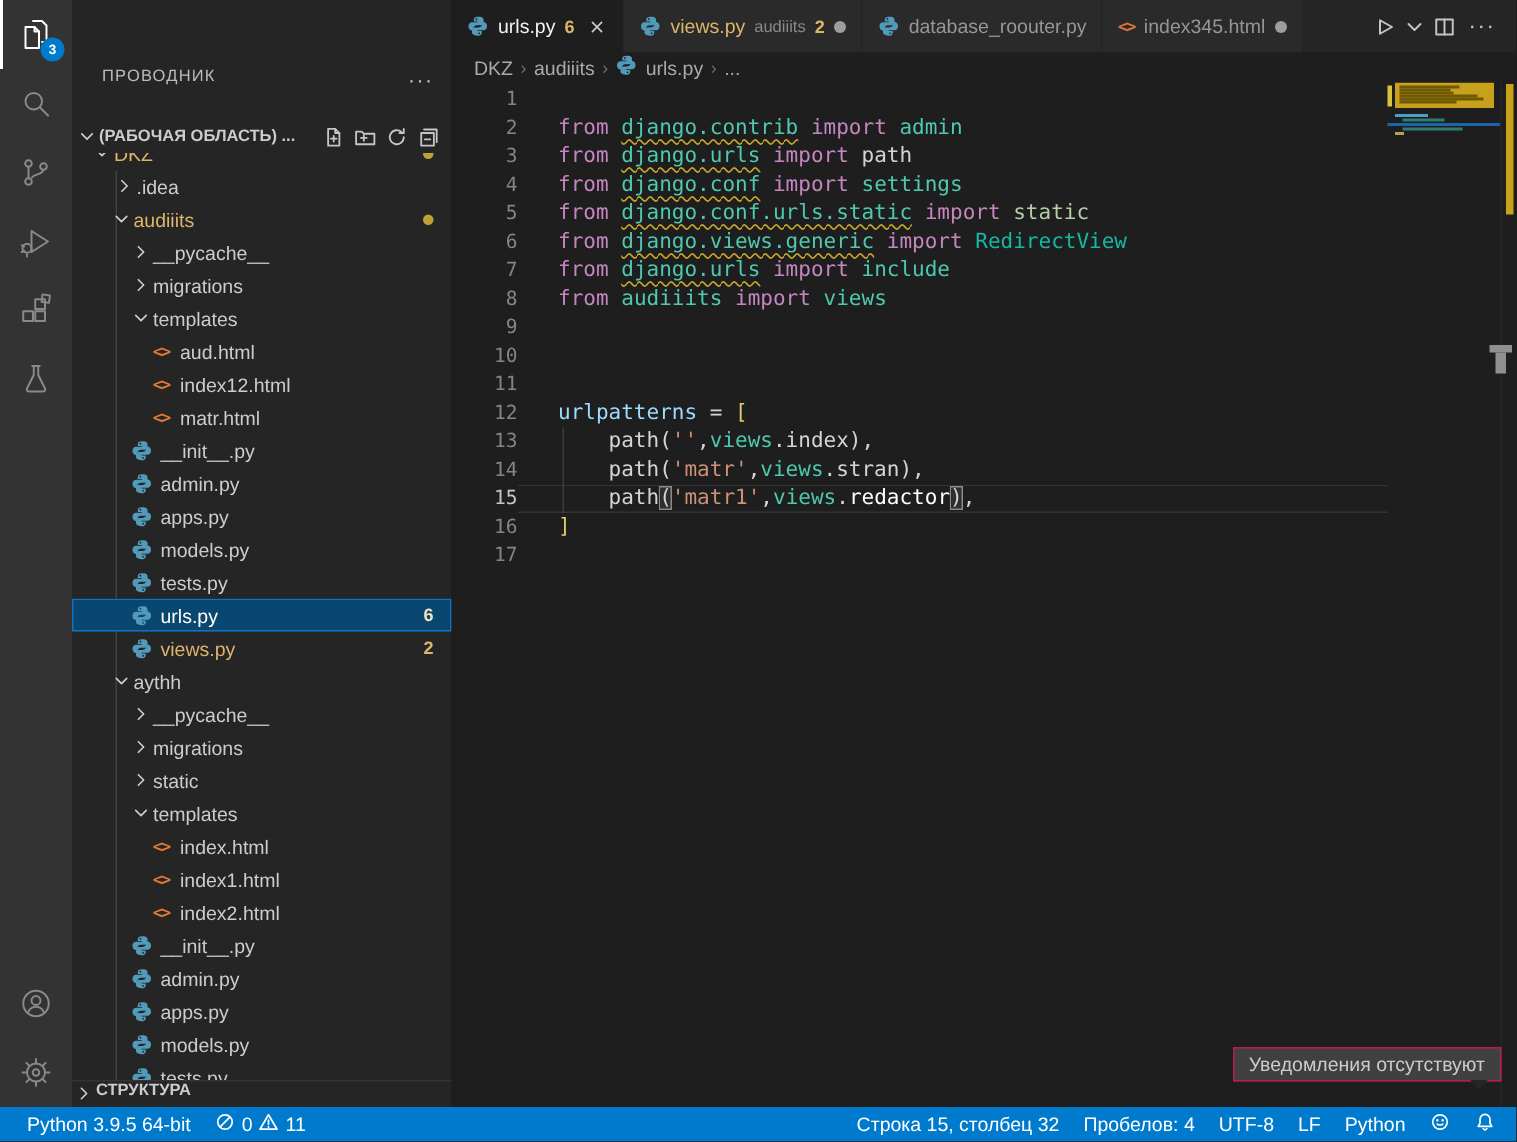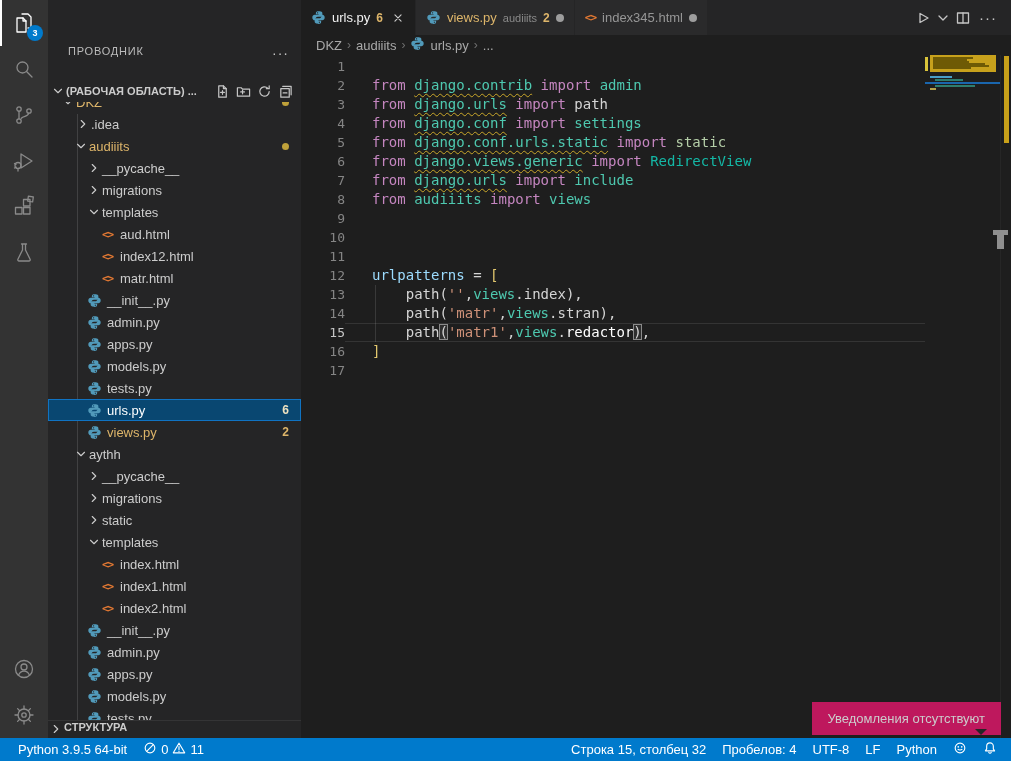--- a/index.html
+++ b/index.html
@@ -97,21 +97,21 @@
   .sbT-v{position:absolute;left:696px;top:180px;width:7px;height:14px;background:#8f8f8f;}
 
   
   .status-bar{grid-column:1 / 4;background:var(--status_bar_bg,#007acc);display:flex;align-items:center;
     color:#ffffff;font-size:13px;padding:0 6px 0 10px;}
   .st-item{display:flex;align-items:center;gap:4px;padding:0 8px;height:100%;cursor:pointer;white-space:nowrap;}
   .st-item svg{width:14px;height:14px;}
   .st-right{margin-left:auto;display:flex;align-items:center;}
 
   
-  .toast{position:absolute;right:10px;bottom:26px;background:#be185d;border:6px solid #be185d;
+  .toast{position:absolute;right:10px;bottom:40px;background:#404040;border:1px solid #be185d;
     color:#cccccc;font-size:13px;padding:3px 10px;white-space:nowrap;z-index:5;}
   .toast:after{content:"";position:absolute;right:8px;bottom:-6px;border:6px solid transparent;
     border-top-color:#252526;border-bottom:none;}
 </style>
 </head>
 <body>
 
 <div class="app">
 
   <div class="activity-bar" id="activitybar">
@@ -570,20 +570,31 @@
                 </g>
               </svg>
             </span>
             <span class="name mod">views.py</span>
             <span class="desc">audiiits</span>
             <span class="tbadge">2</span>
             <span class="dot"></span>
           </div>
           <div class="tab">
             <span class="ic">
+              <svg viewBox="0 0 16 16" width="15" height="15">
+                <g fill="#519aba">
+                  <path d="M7.9 1.2c-1.7 0-2.7.7-2.7 2v1.4h2.9v.5H3.9c-1.3 0-2.5.9-2.5 2.9s1.2 3 2.5 3h1.1V9.4c0-1.2 1-2.2 2.3-2.2h2.9c1 0 1.9-.9 1.9-1.9V3.2c0-1.2-1.3-2-2.6-2zm-1 1.1a.66.66 0 110 1.3.66.66 0 010-1.3z"></path>
+                  <path d="M8.1 14.8c1.7 0 2.7-.7 2.7-2v-1.4H7.9v-.5h4.2c1.3 0 2.5-.9 2.5-2.9s-1.2-3-2.5-3H11v1.6c0 1.2-1 2.2-2.3 2.2H5.8c-1 0-1.9.9-1.9 1.9v1.8c0 1.2 1.3 2 2.6 2zm1-1.1a.66.66 0 110-1.3.66.66 0 010 1.3z"></path>
+                </g>
+              </svg>
+            </span>
+            <span class="name">database_roouter.py</span>
+          </div>
+          <div class="tab">
+            <span class="ic">
               <b class="html-ic">&lt;&gt;</b>
             </span>
             <span class="name">index345.html</span>
             <span class="dot"></span>
           </div>
         </div>
       <div class="tab-actions" id="tabacts">
           <span class="ic2" style="display: flex;">
             <svg viewBox="0 0 16 16" fill="none" stroke="currentColor" stroke-width="1.3" stroke-linecap="round" stroke-linejoin="round">
               <path d="M5 3.5l8 4.5-8 4.5z"></path>

